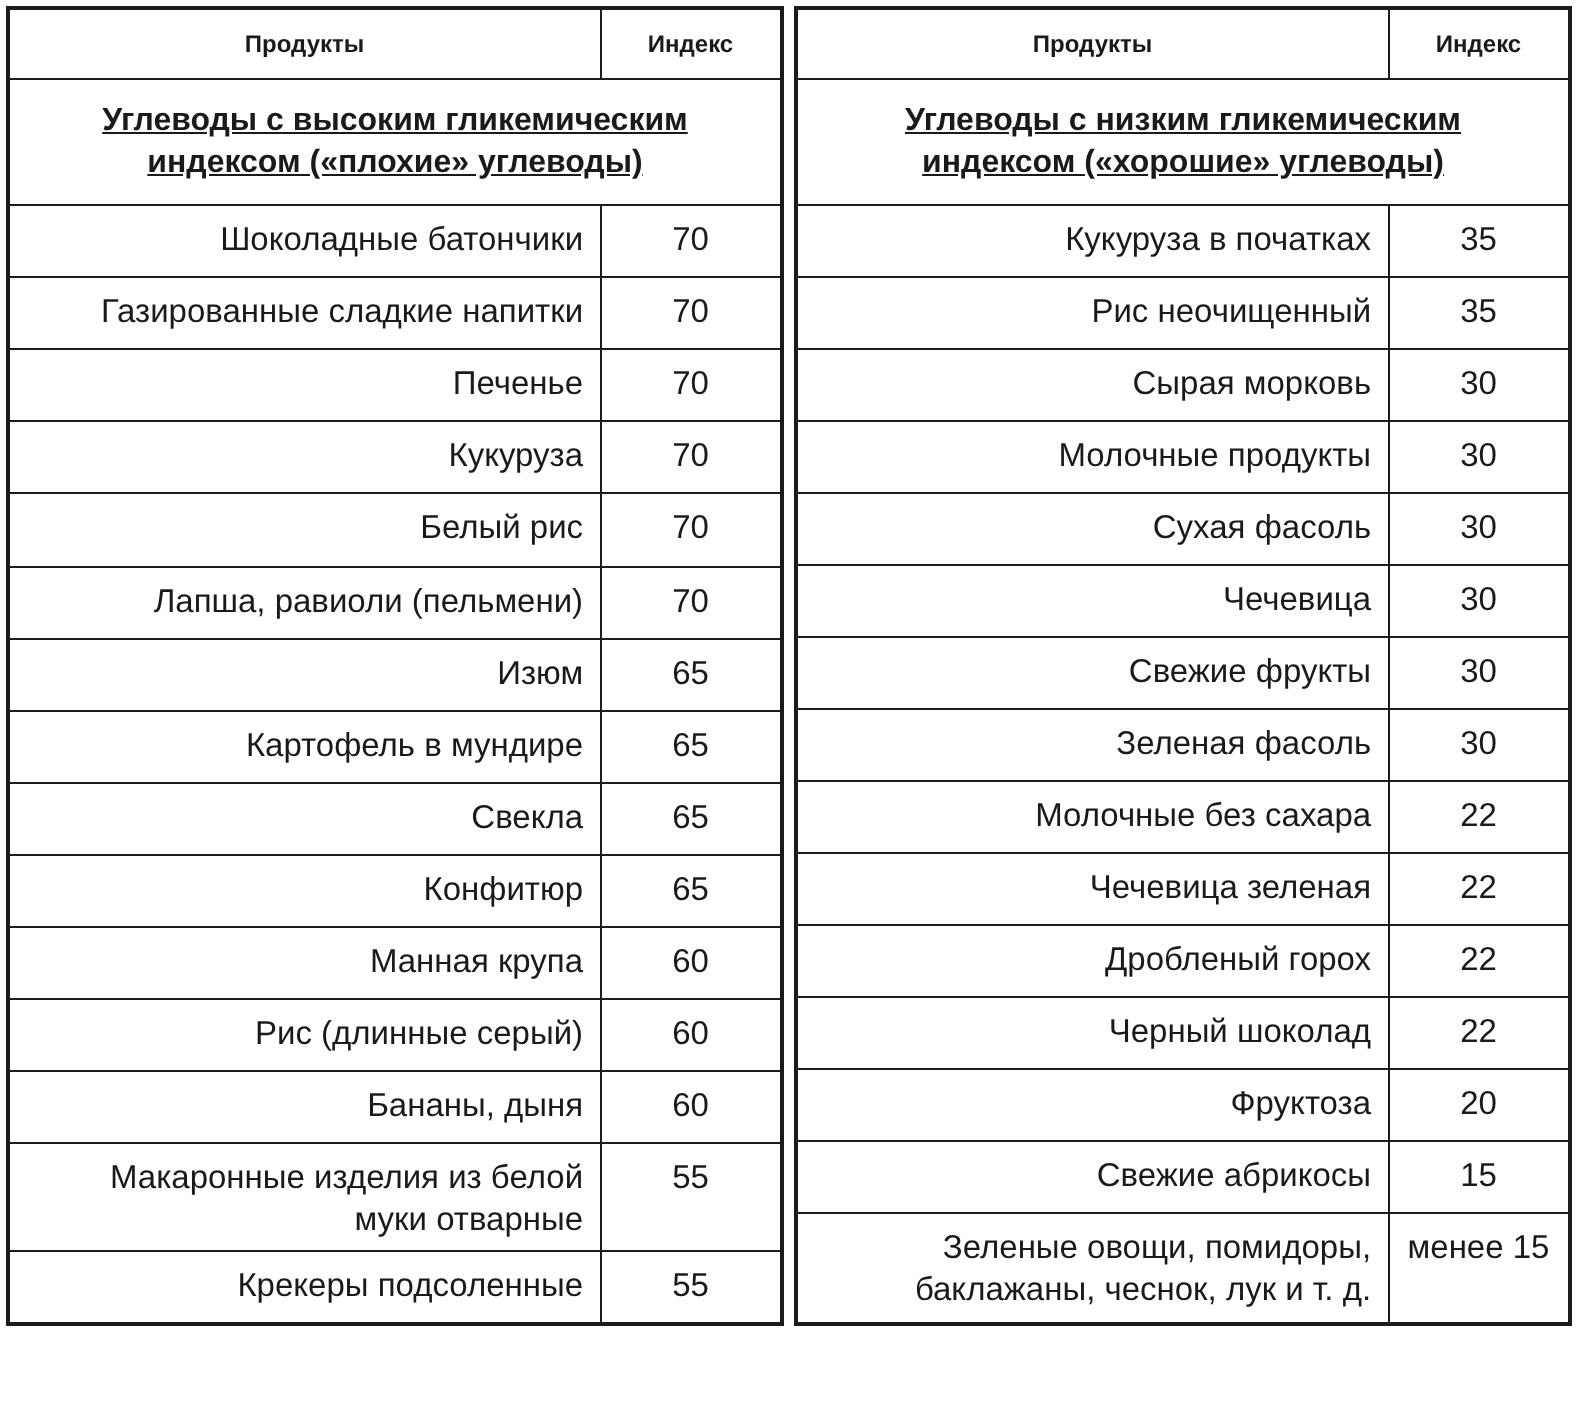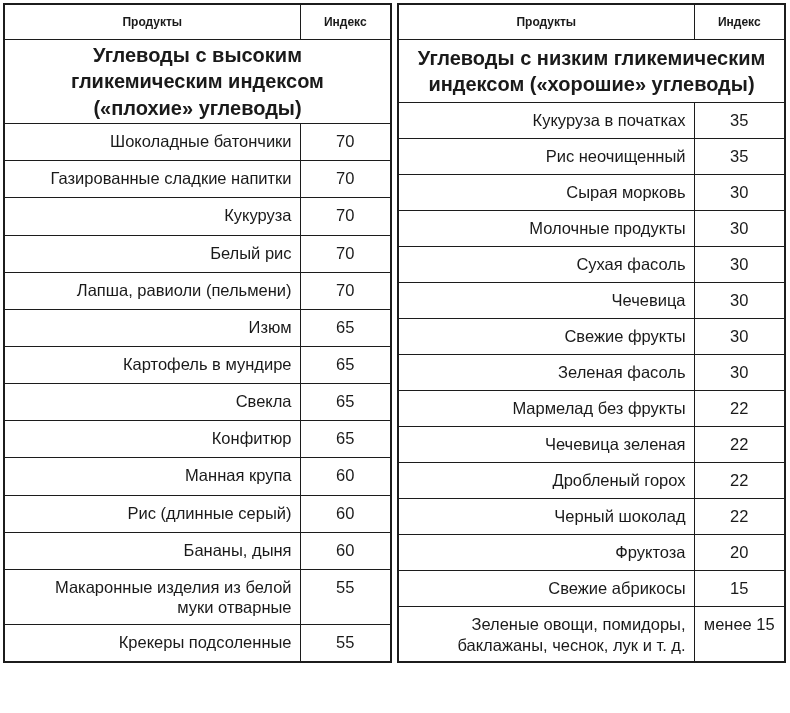--- a/index.html
+++ b/index.html
@@ -35,26 +35,27 @@
   .head-row th {
     height: 34px;
     font-size: 12px;
     font-weight: bold;
     text-align: center;
     vertical-align: middle;
     padding: 0 2px;
   }
   .subhead-row th {
     height: 58px;
-    font-size: 20px;
+    font-size: 16px;
     font-weight: bold;
     text-align: center;
     vertical-align: middle;
     padding: 2px 16px;
     line-height: 1.32;
+    text-decoration: underline;
   }
   .gi-table tbody tr { height: 36px; }
   .gi-table tbody td {
     font-size: 16.5px;
     vertical-align: top;
     line-height: 1.25;
     box-sizing: border-box;
   }
   td.product-cell {
     text-align: right;
@@ -90,20 +91,24 @@
     <tbody data-name="high-gi-rows">
         <tr data-name="table-row">
           <td class="product-cell" data-name="product-cell">Шоколадные батончики</td>
           <td class="index-cell" data-name="index-cell">70</td>
         </tr>
         <tr data-name="table-row">
           <td class="product-cell" data-name="product-cell">Газированные сладкие напитки</td>
           <td class="index-cell" data-name="index-cell">70</td>
         </tr>
         <tr data-name="table-row">
+          <td class="product-cell" data-name="product-cell">Печенье</td>
+          <td class="index-cell" data-name="index-cell">70</td>
+        </tr>
+        <tr data-name="table-row">
           <td class="product-cell" data-name="product-cell">Кукуруза</td>
           <td class="index-cell" data-name="index-cell">70</td>
         </tr>
         <tr data-name="table-row">
           <td class="product-cell" data-name="product-cell">Белый рис</td>
           <td class="index-cell" data-name="index-cell">70</td>
         </tr>
         <tr data-name="table-row">
           <td class="product-cell" data-name="product-cell">Лапша, равиоли (пельмени)</td>
           <td class="index-cell" data-name="index-cell">70</td>
@@ -188,21 +193,21 @@
         </tr>
         <tr data-name="table-row">
           <td class="product-cell" data-name="product-cell">Свежие фрукты</td>
           <td class="index-cell" data-name="index-cell">30</td>
         </tr>
         <tr data-name="table-row">
           <td class="product-cell" data-name="product-cell">Зеленая фасоль</td>
           <td class="index-cell" data-name="index-cell">30</td>
         </tr>
         <tr data-name="table-row">
-          <td class="product-cell" data-name="product-cell">Мармелад без фрукты</td>
+          <td class="product-cell" data-name="product-cell">Молочные без сахара</td>
           <td class="index-cell" data-name="index-cell">22</td>
         </tr>
         <tr data-name="table-row">
           <td class="product-cell" data-name="product-cell">Чечевица зеленая</td>
           <td class="index-cell" data-name="index-cell">22</td>
         </tr>
         <tr data-name="table-row">
           <td class="product-cell" data-name="product-cell">Дробленый горох</td>
           <td class="index-cell" data-name="index-cell">22</td>
         </tr>

